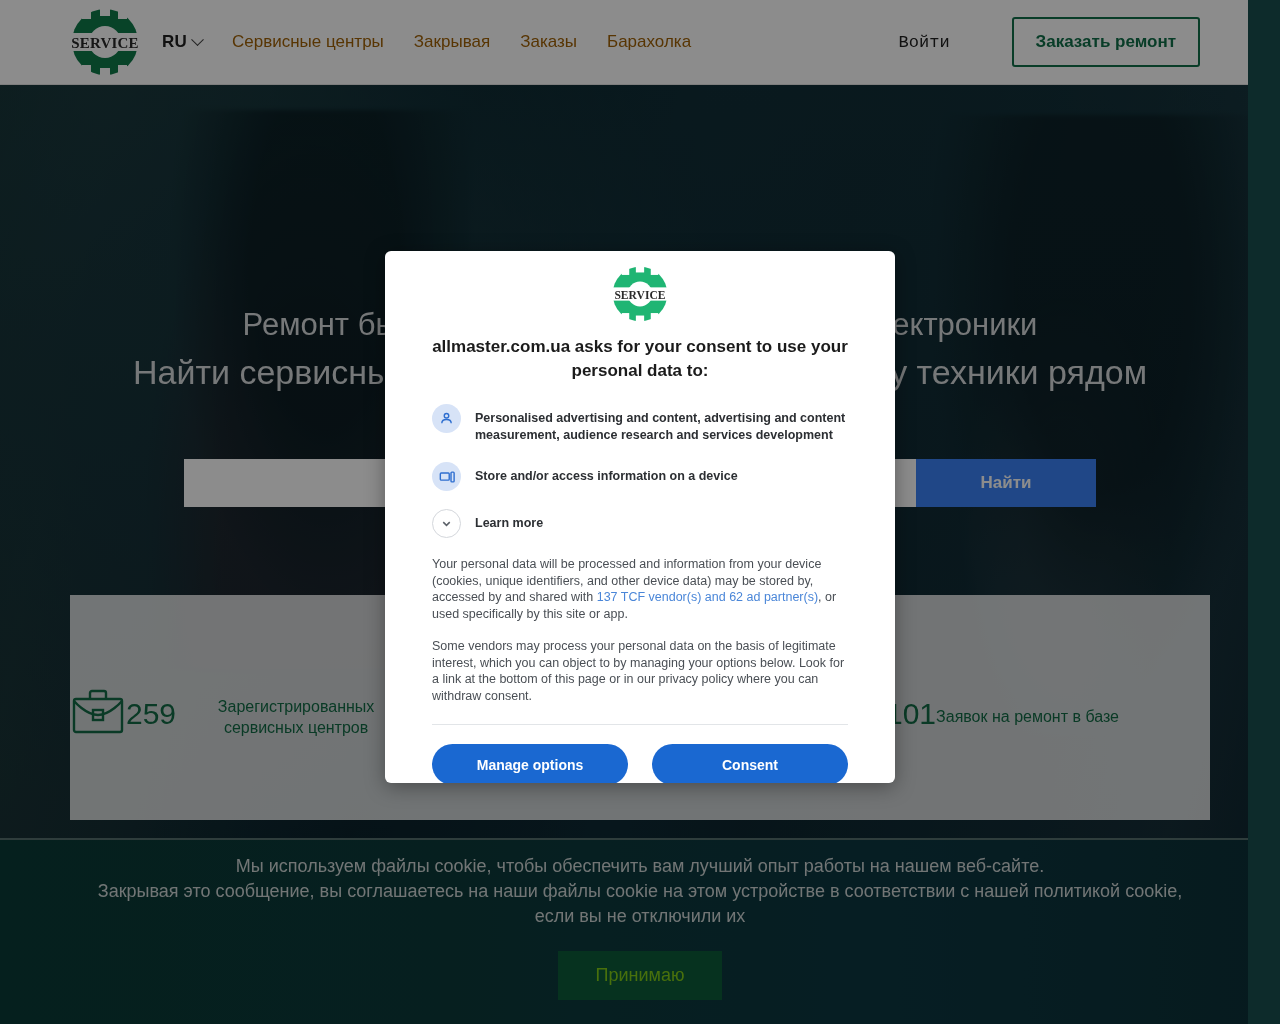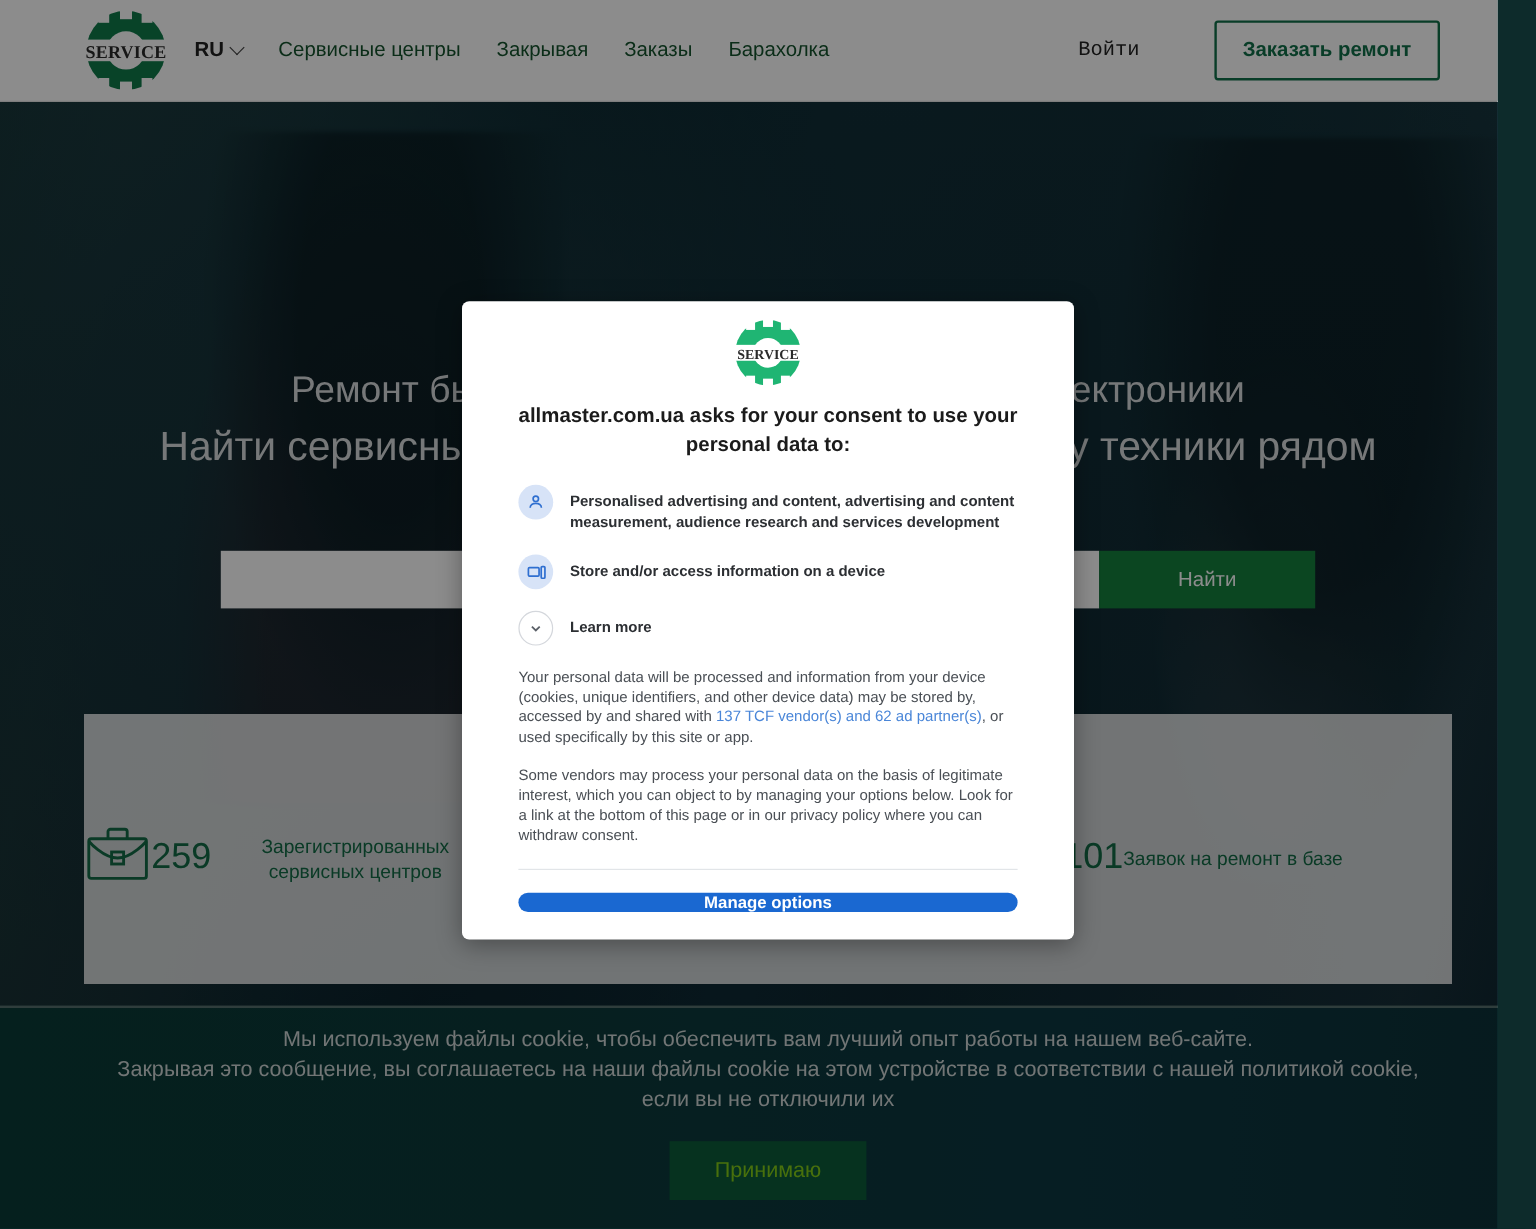--- a/index.html
+++ b/index.html
@@ -29,21 +29,21 @@
   .nav-lang {
     display: flex; align-items: center; gap: 6px;
     font-size: 17px; color: #222; font-weight: 600; letter-spacing: .2px;
     cursor: pointer;
   }
   .chev {
     width: 9px; height: 9px; border-right: 1.6px solid #444; border-bottom: 1.6px solid #444;
     transform: rotate(45deg) translate(-2px,-2px);
   }
   .nav-link {
-    font-size: 17px; color: #14532d; text-decoration: none; white-space: nowrap; cursor: pointer;
+    font-size: 17px; color: #a16207; text-decoration: none; white-space: nowrap; cursor: pointer;
   }
   .header-right {
     margin-left: auto; margin-right: 80px;
     display: flex; align-items: center; gap: 62px;
   }
   .login-link { font-size: 17px; color: #222; text-decoration: none; cursor: pointer; font-family: Liberation Mono, monospace; }
   .order-btn {
     border: 2px solid #12704a; color: #12704a; background: transparent;
     font-size: 17px; font-weight: 700; font-family: "Liberation Sans", sans-serif;
     padding: 13px 22px; border-radius: 3px; cursor: pointer; white-space: nowrap;
@@ -97,21 +97,21 @@
     display: flex;
   }
   .search-input {
     flex: 1; height: 48px; border: none; outline: none;
     background: #ffffff; padding: 0 18px;
     font-size: 16px; font-family: "Liberation Sans", sans-serif; color: #333;
   }
   .search-input::placeholder { color: #9aa0a3; }
   .search-btn {
     width: 180px; height: 48px; border: none; cursor: pointer;
-    background: #15803d; color: #fff; font-weight: 400; font-size: 17px;
+    background: #3b82f6; color: #fff; font-weight: 700; font-size: 17px;
     font-family: "Liberation Sans", sans-serif;
   }
 
   
   .stats {
     position: absolute; top: 510px; left: 70px; width: 1140px; height: 225px;
     background: rgba(255,255,255,.80);
     display: flex;
   }
   .stat { flex: 1; display: flex; flex-direction: row; align-items: center; justify-content: flex-start; padding-top: 8px; }
@@ -165,21 +165,21 @@
   .purpose-icon.ghost { background: #fff; border: 1px solid #d4d7dc; color: #5b6068; }
   .purpose-text { font-size: 12.5px; color: #2c2f33; line-height: 17px; padding-top: 2px; }
   .purpose-text.bold { font-weight: 700; padding-top: 6px; }
 
   .body-p { font-size: 12.5px; color: #4a4f55; line-height: 16.5px; margin-top: 10px; }
   .body-p + .body-p { margin-top: 16px; }
   .body-link { color: #4a86d8; text-decoration: none; cursor: pointer; }
 
   .divider { border-top: 1px solid #e2e5e8; margin-top: 20px; }
 
-  .modal-actions { display: flex; gap: 24px; margin-top: 19px; flex-direction: column; }
+  .modal-actions { display: flex; gap: 24px; margin-top: 19px; }
   .btn-blue {
     flex: 1; height: 41px; border: none; border-radius: 21px;
     background: #1a68d1; color: #fff; font-size: 14px; font-weight: 700;
     cursor: pointer; font-family: "Liberation Sans", sans-serif;
   }
 </style>
 </head>
 <body>
 
 <div class="page">

